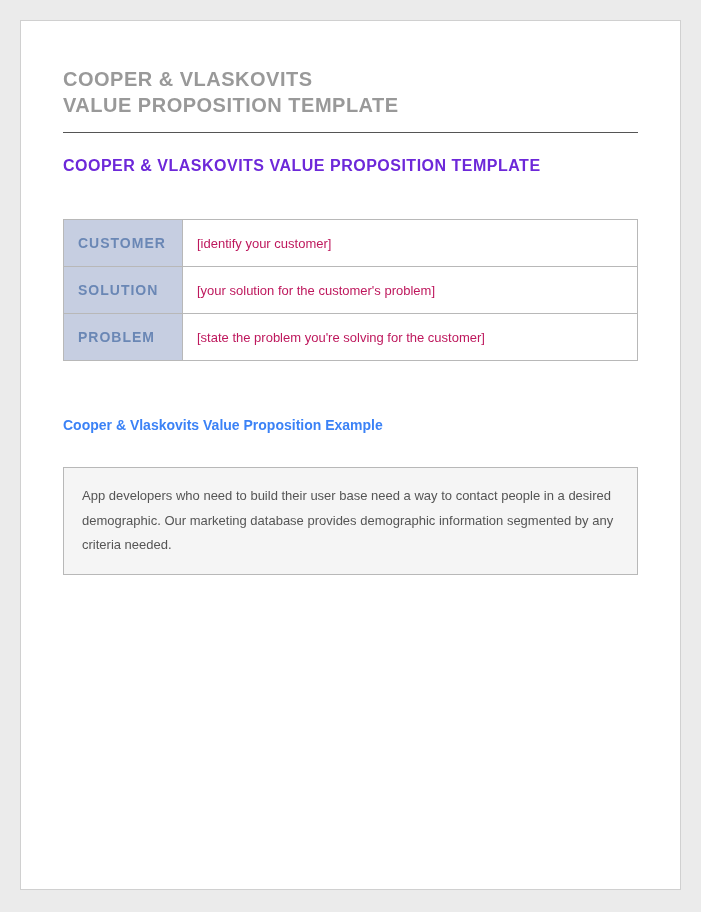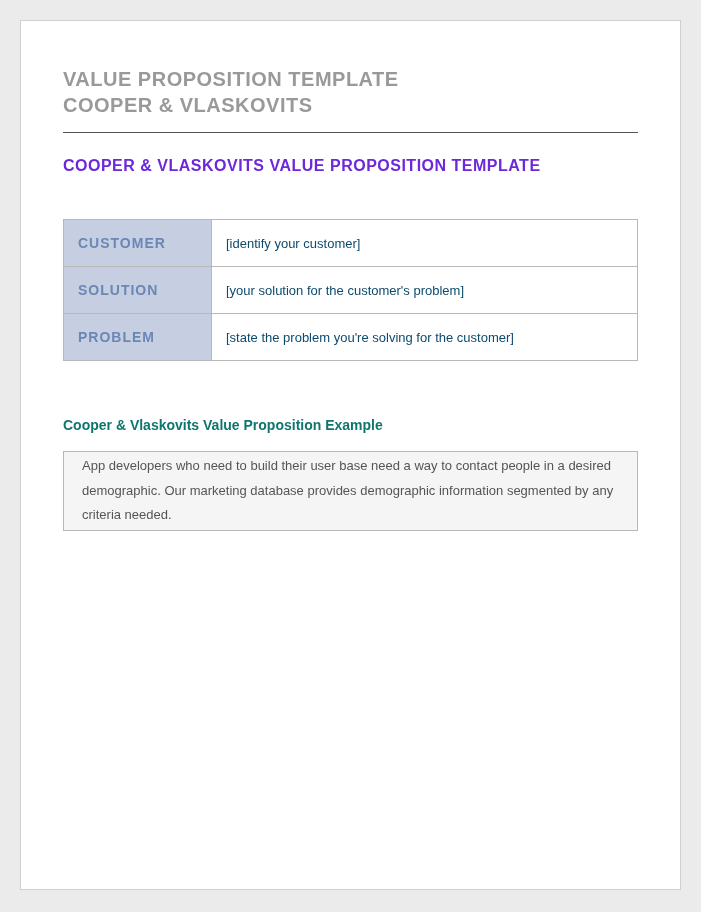--- a/index.html
+++ b/index.html
@@ -48,48 +48,48 @@
       border: 1px solid #b8b8b8;
       padding: 15px 14px;
       vertical-align: middle;
     }
     .vp-table .label-cell {
       background: #c6cee1;
       color: #6a87b5;
       font-weight: bold;
       font-size: 14px;
       letter-spacing: 1px;
-      width: 148px;
+      width: 119px;
     }
     .vp-table .value-cell {
-      color: #0c4a6e;
+      color: #be185d;
       font-size: 13px;
     }
     .example-title {
-      color: #0f766e;
+      color: #3b82f6;
       font-size: 14px;
       font-weight: bold;
-      margin-bottom: 18px;
+      margin-bottom: 34px;
     }
     .example-box {
       background: #f5f5f5;
       border: 1px solid #b8b8b8;
-      padding: 2px 18px;
+      padding: 16px 18px;
       color: #555555;
       font-size: 13px;
       line-height: 1.9;
     }
   </style>
 </head>
 <body>
 
 <div class="page">
   <div class="main-title">
+    <div>COOPER &amp; VLASKOVITS</div>
     <div>VALUE PROPOSITION TEMPLATE</div>
-    <div>COOPER &amp; VLASKOVITS</div>
   </div>
   <hr class="hr-divider">
   <div class="sub-title">COOPER &amp; VLASKOVITS VALUE PROPOSITION TEMPLATE</div>
 
   <table class="vp-table">
     <tbody>
         <tr>
       <td class="label-cell">CUSTOMER</td>
       <td class="value-cell">[identify your customer]</td>
     </tr>

